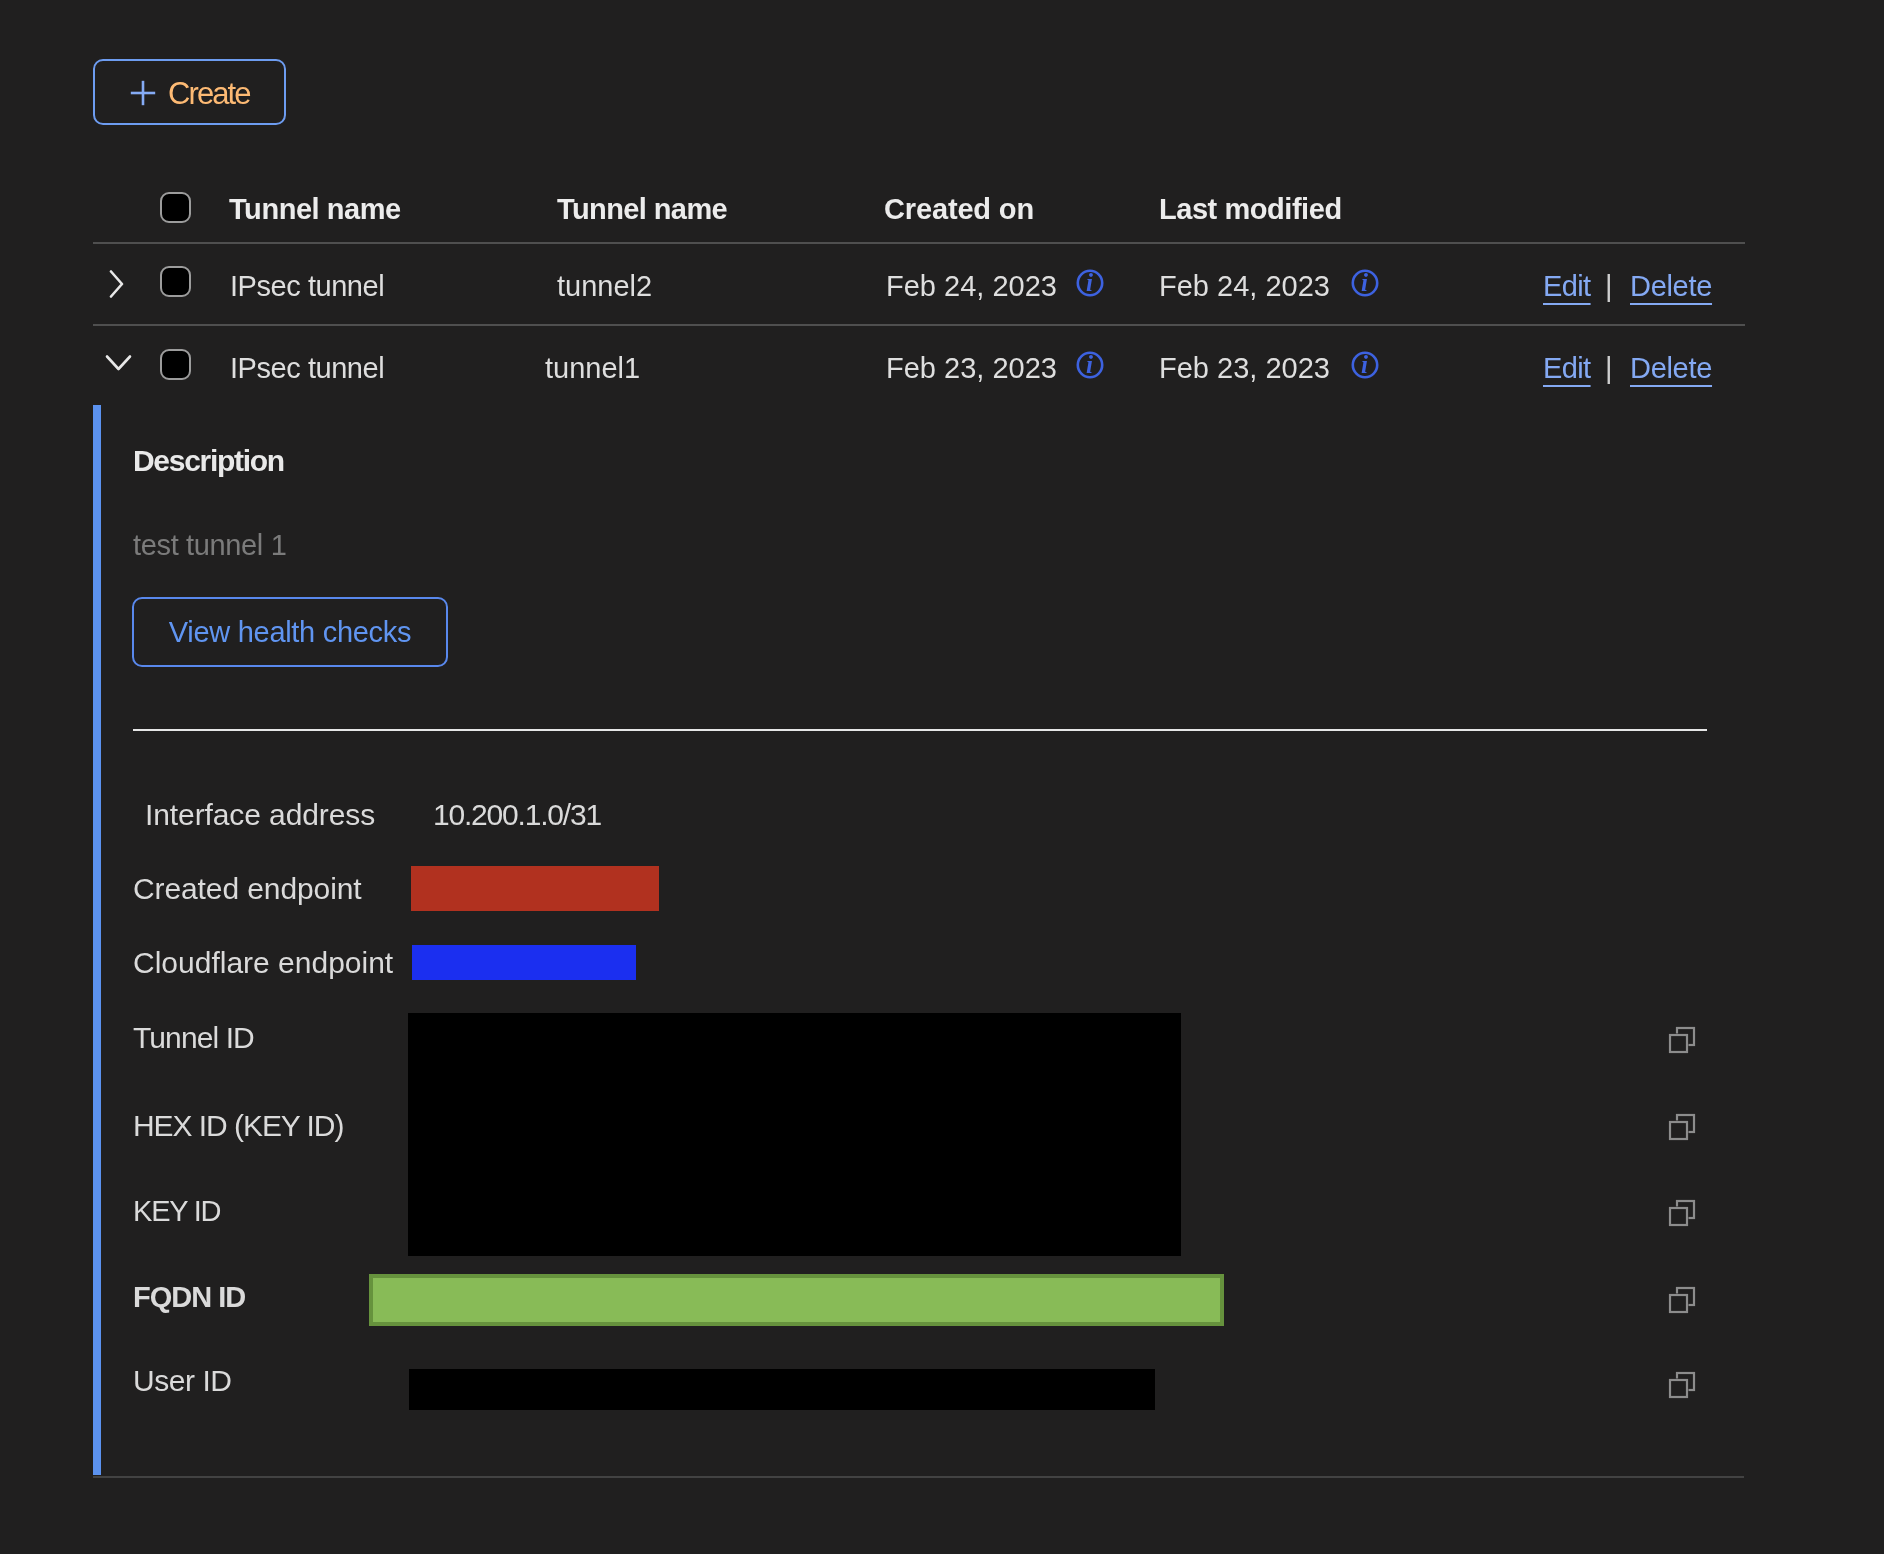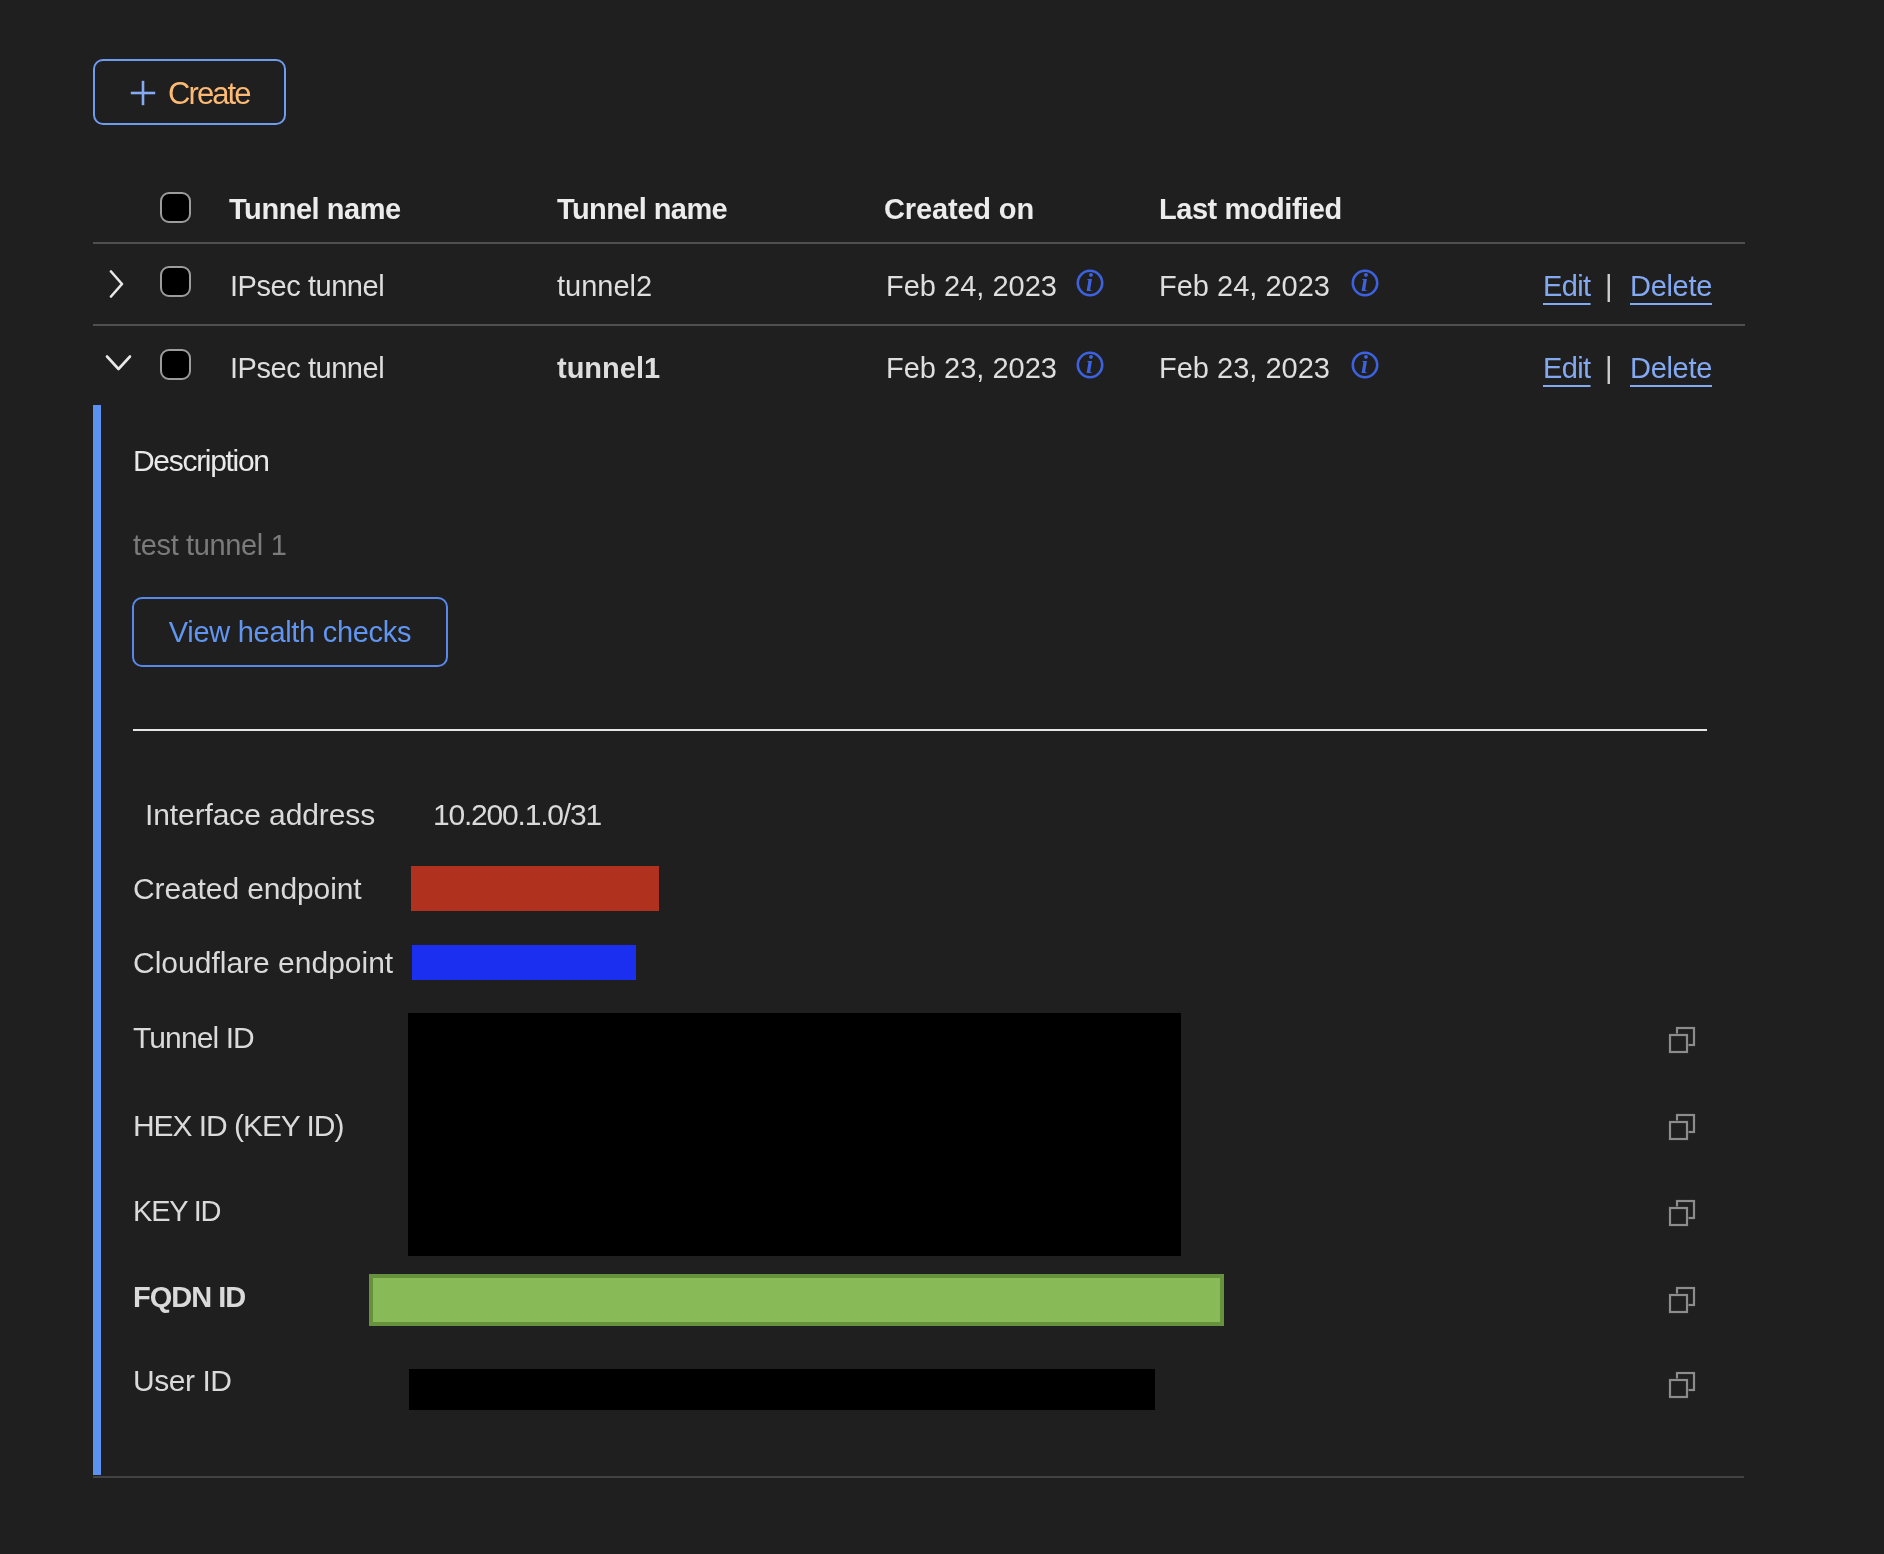--- a/index.html
+++ b/index.html
@@ -57,38 +57,38 @@
 <div class="txt" style="left:1605px;top:269px;color:#cfcfcf;">|</div>
 <div class="txt link" style="left:1630px;top:269px;letter-spacing:-0.3px;">Delete</div>
 
 <div class="sep" style="left:93px;top:324px;width:1652px;"></div>
 
 <svg class="abs" style="left:105px;top:352px;" width="28" height="22" viewBox="0 0 28 22">
   <polyline points="2,4.5 13.5,17 25,4.5" fill="none" stroke="#e8e8e8" stroke-width="2.6" stroke-linecap="round" stroke-linejoin="round"></polyline>
 </svg>
 <div class="cb" style="left:160px;top:349px;"></div>
 <div class="txt" style="left:230px;top:351px;letter-spacing:-0.45px;">IPsec tunnel</div>
-<div class="txt" style="left:557px;top:351px;font-weight:bold;">tunnel1</div>
+<div class="txt" style="left:545px;top:351px;">tunnel1</div>
 <div class="txt" style="left:886px;top:351px;">Feb 23, 2023</div>
 <svg class="abs" style="left:1075px;top:350px;" width="30" height="30" viewBox="0 0 30 30">
   <circle cx="15" cy="15" r="12.2" fill="none" stroke="#3d62e0" stroke-width="2.6"></circle>
   <text x="14.6" y="22.6" font-family="Liberation Serif" font-size="25" fill="#3d62e0" text-anchor="middle" font-weight="700" font-style="italic">i</text>
 </svg>
 <div class="txt" style="left:1159px;top:351px;">Feb 23, 2023</div>
 <svg class="abs" style="left:1350px;top:350px;" width="30" height="30" viewBox="0 0 30 30">
   <circle cx="15" cy="15" r="12.2" fill="none" stroke="#3d62e0" stroke-width="2.6"></circle>
   <text x="14.6" y="22.6" font-family="Liberation Serif" font-size="25" fill="#3d62e0" text-anchor="middle" font-weight="700" font-style="italic">i</text>
 </svg>
 <div class="txt link" style="left:1543px;top:351px;letter-spacing:-0.6px;">Edit</div>
 <div class="txt" style="left:1605px;top:351px;color:#cfcfcf;">|</div>
 <div class="txt link" style="left:1630px;top:351px;letter-spacing:-0.3px;">Delete</div>
 
 <div class="abs" style="left:93px;top:405px;width:8px;height:1070px;background:#5b92ef;"></div>
 
-<div class="txt" style="left:133px;top:443px;font-weight:400;color:#e9e9e9;font-size:30px;line-height:36px;letter-spacing:-1.3px;">Description</div>
+<div class="txt" style="left:133px;top:443px;font-weight:700;color:#e9e9e9;font-size:30px;line-height:36px;letter-spacing:-1.3px;">Description</div>
 <div class="txt" style="left:133px;top:527px;font-size:29px;line-height:36px;color:#7b7b7b;letter-spacing:-0.35px;">test tunnel 1</div>
 
 <div class="btn" style="left:132px;top:597px;width:316px;height:70px;border-radius:10px;display:flex;align-items:center;justify-content:center;border-color:#5988ec;color:#6095f1;">
   <span style="font-size:29px;letter-spacing:-0.3px;">View health checks</span>
 </div>
 
 <div class="abs" style="left:133px;top:729px;width:1574px;height:2px;background:#e6e6e6;"></div>
 
 <div class="txt lbl" style="left:133px;top:797px;letter-spacing:-0.1px;margin-left:12px;">Interface address</div>
 <div class="txt lbl" style="left:433px;top:797px;letter-spacing:-1.2px;">10.200.1.0/31</div>

